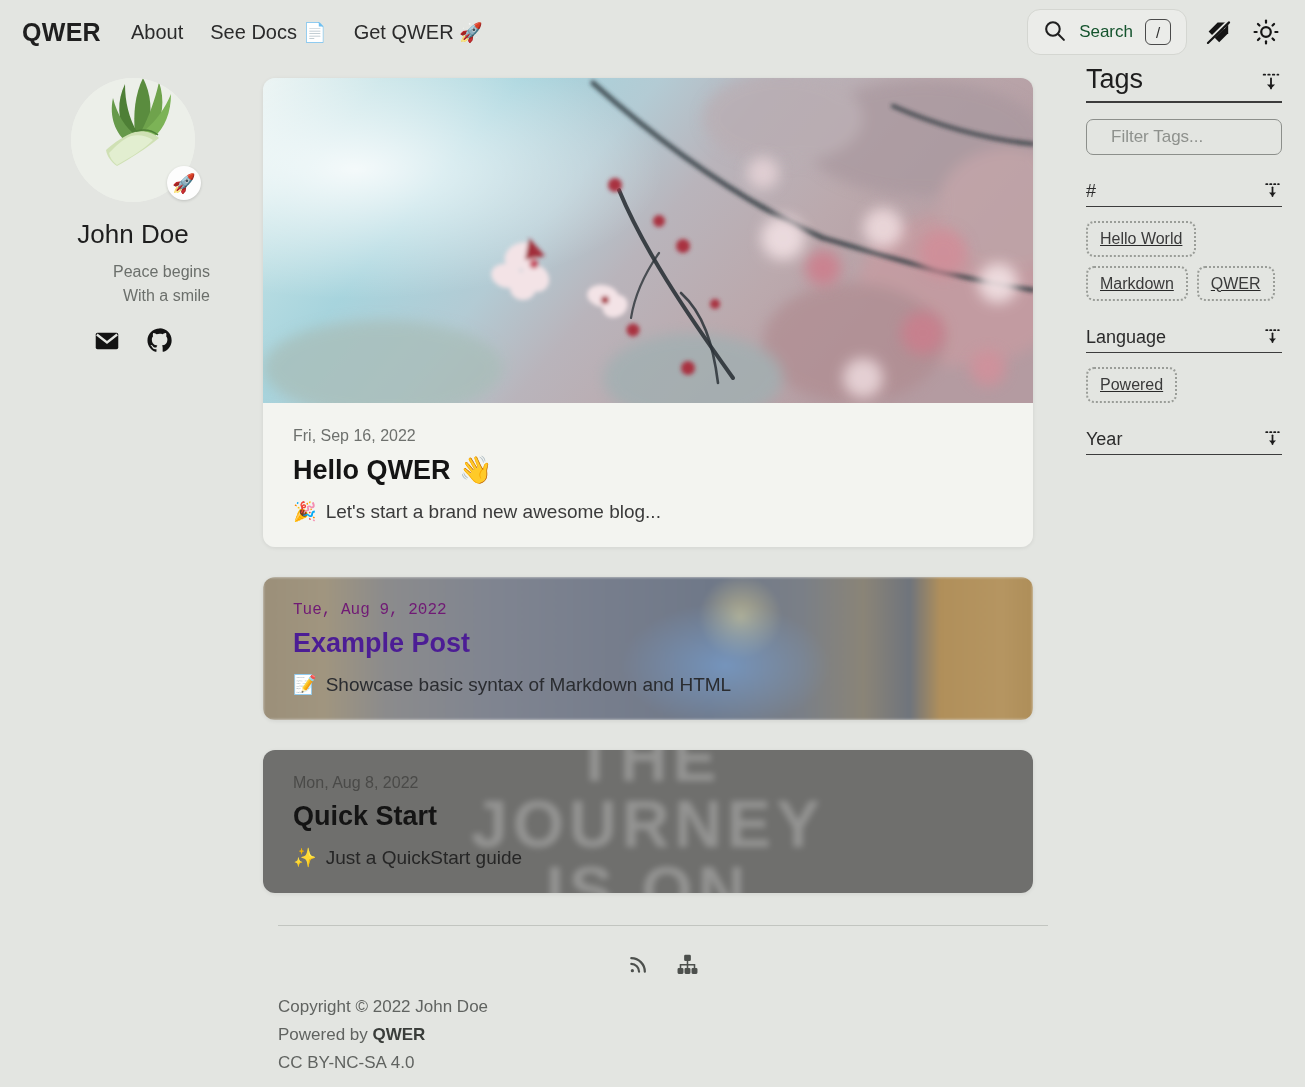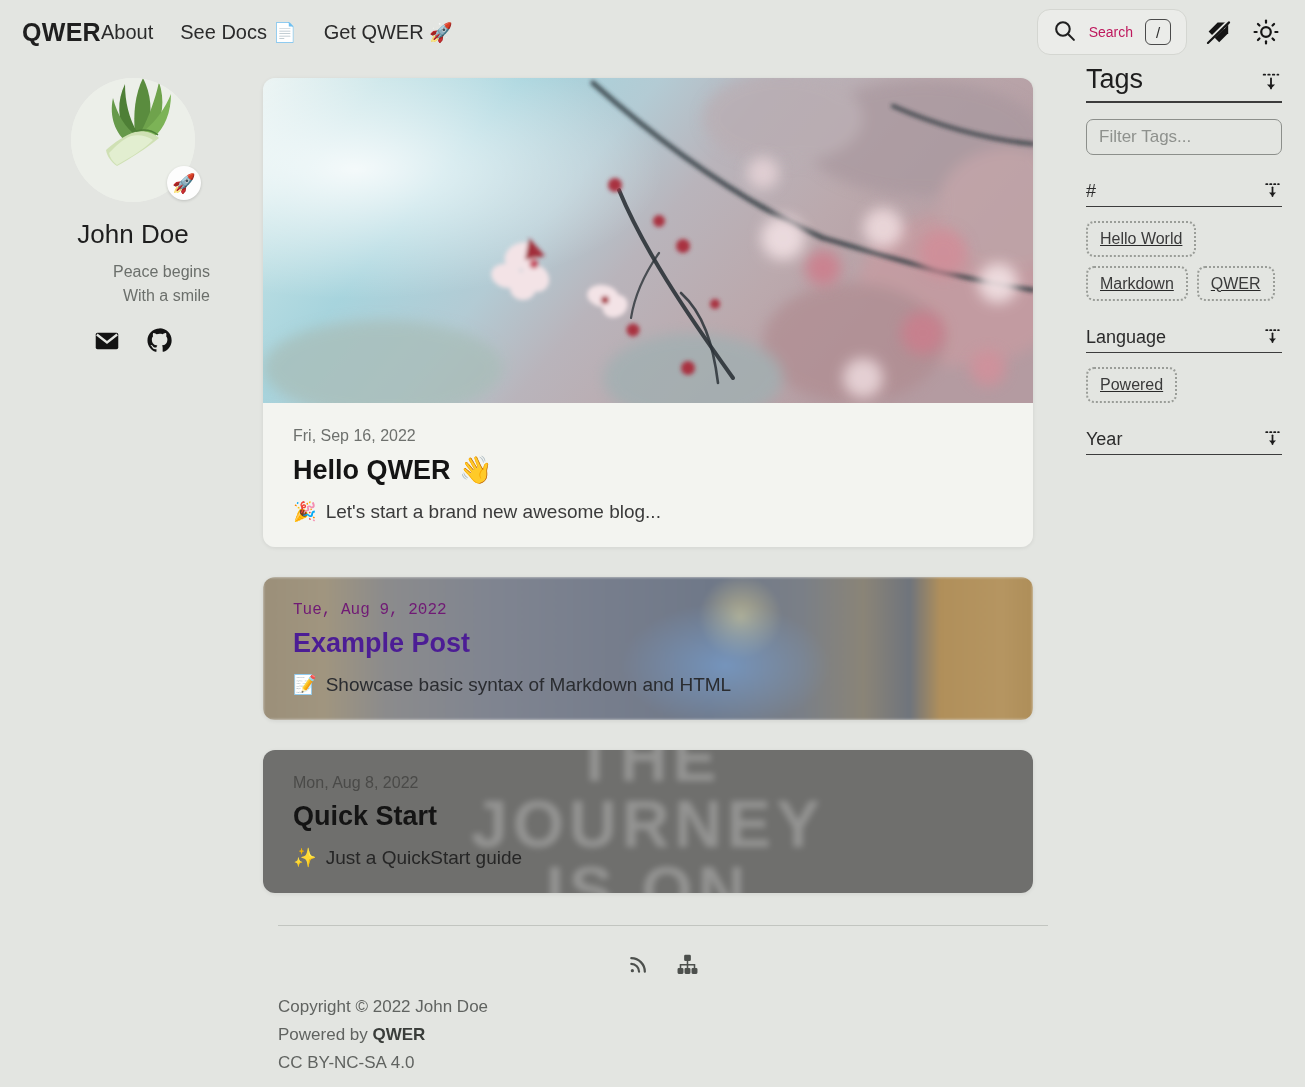--- a/index.html
+++ b/index.html
@@ -29,20 +29,21 @@
     font-weight: 700;
     letter-spacing: 0.3px;
     margin-left: 22px;
     color: #1f1f1f;
     cursor: pointer;
   }
   .nav {
     display: flex;
     align-items: flex-start;
     gap: 27px;
+    margin-left: 30px;
   }
   .nav-link {
     font-size: 20px;
     color: #2b2b2b;
     display: flex;
     align-items: center;
     gap: 6px;
     cursor: pointer;
     white-space: nowrap;
   }
@@ -59,21 +60,21 @@
     display: flex;
     align-items: center;
     gap: 12px;
     background: #ebece9;
     border: 1px solid #d4d6d1;
     border-radius: 13px;
     padding: 7px 15px 7px 14px;
     cursor: pointer;
     height: 46px;
   }
-  .search-label { font-size: 14px; color: #be185d; }
+  .search-label { font-size: 17px; color: #14532d; }
   .kbd {
     border: 1.5px solid #4a4a4a;
     border-radius: 6px;
     font-size: 15px;
     width: 26px; height: 26px;
     display: flex; align-items: center; justify-content: center;
     color: #2d2d2d;
   }
   .icon-btn {
     width: 34px; height: 34px;
@@ -251,21 +252,21 @@
   }
   .tags-title { font-size: 27px; color: #1e1e1e; }
   .fold-icon { cursor: pointer; display: flex; padding-bottom: 2px; }
   .tag-filter-input {
     margin-top: 16px;
     width: 196px;
     height: 36px;
     border: 1.5px solid #8c8f8b;
     border-radius: 7px;
     background: transparent;
-    padding: 0 12px;
+    padding: 0 24px;
     font-size: 17px;
     font-family: "Liberation Sans", sans-serif;
     color: #2b2b2b;
     outline: none;
   }
   .tag-filter-input::placeholder { color: #8e918d; }
   .tag-group { margin-top: 26px; }
   .tag-group-head {
     display: flex;
     align-items: flex-end;

